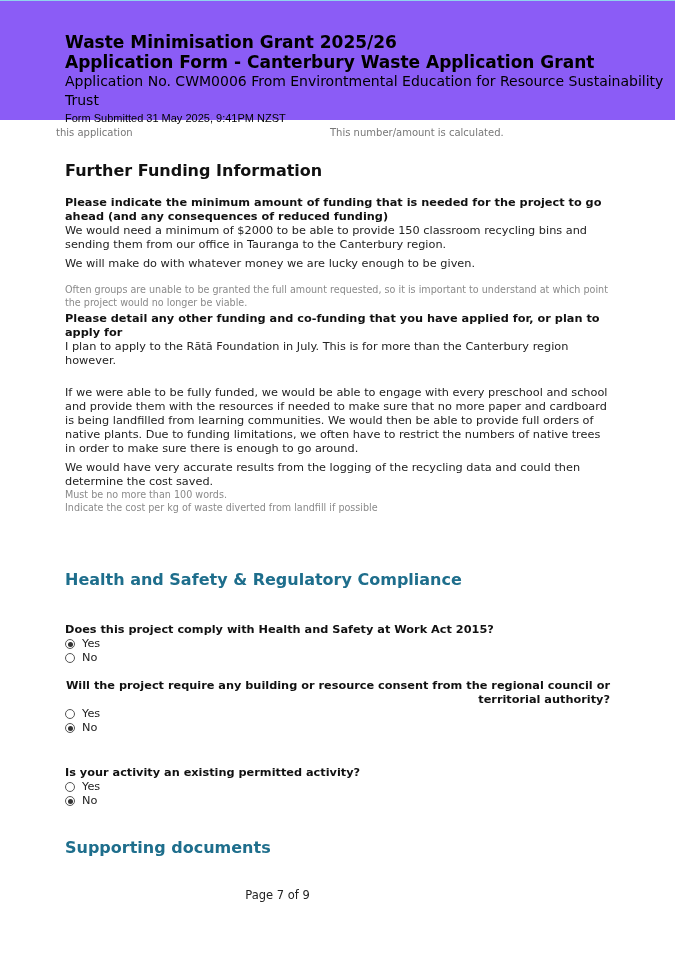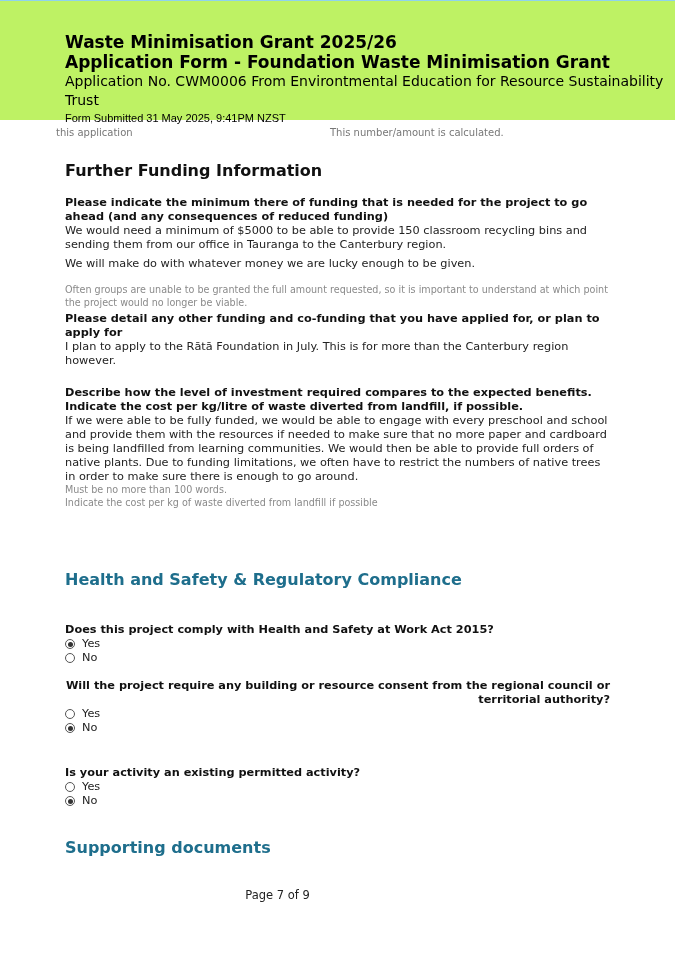--- a/index.html
+++ b/index.html
@@ -1,19 +1,19 @@
 <!DOCTYPE html>
 <html><head>
   <meta charset="utf-8">
   <style>
     html, body { margin: 0; padding: 0; background: #ffffff; }
     body { width: 675px; height: 955px; position: relative; overflow: hidden;
            font-family: "DejaVu Sans", sans-serif; color: #111; }
     .header { position: absolute; left: 0; top: 0; width: 675px; height: 119px;
-              background: #bef264; border-top: 1px solid #8fd3ec; }
+              background: #8b5cf6; border-top: 1px solid #8fd3ec; }
     .header .inner { position: absolute; left: 65px; top: 31px; width: 600px; }
     .h-title1, .h-title2 { font-weight: bold; font-size: 17px; line-height: 20px; color: #000; }
     .h-title3 { font-weight: normal; font-size: 14px; line-height: 19px; color: #000; }
     .h-sub { font-family: "Liberation Sans", sans-serif; font-size: 11px; line-height: 14px; color: #000; margin-top: 1px; }
 
     .carry { position: absolute; top: 127px; font-size: 10px; color: #777; }
     .carry.left { left: 56px; }
     .carry.right { left: 330px; }
     .sec-title { position: absolute; left: 65px; font-weight: bold; font-size: 16px; color: #111; }
     .sec-title.teal { color: #1e6e8c; font-size: 16px; }
@@ -32,46 +32,46 @@
 
     .pager { position: absolute; top: 888px; left: 0; width: 555px; text-align: center;
              font-size: 11.5px; color: #222; }
   </style>
 </head>
 <body>
 
 <div class="header">
   <div class="inner">
     <div class="h-title1">Waste Minimisation Grant 2025/26</div>
-    <div class="h-title2">Application Form - Foundation Waste Minimisation Grant</div>
+    <div class="h-title2">Application Form - Canterbury Waste Application Grant</div>
     <div class="h-title3">Application No. CWM0006 From Environtmental Education for Resource Sustainability Trust</div>
     <div class="h-sub">Form Submitted 31 May 2025, 9:41PM NZST</div>
   </div>
 </div>
 
 <div class="carry left">this application</div>
 <div class="carry right">This number/amount is calculated.</div>
 
 <div class="sec-title" style="top:161px;text-align:center;">Further Funding Information</div>
 
 <div class="block" style="top:196px;">
-  <div class="q">Please indicate the minimum there of funding that is needed for the project to go ahead (and any consequences of reduced funding)</div>
-  <div class="a">We would need a minimum of $5000 to be able to provide 150 classroom recycling bins and sending them from our office in Tauranga to the Canterbury region.</div>
+  <div class="q">Please indicate the minimum amount of funding that is needed for the project to go ahead (and any consequences of reduced funding)</div>
+  <div class="a">We would need a minimum of $2000 to be able to provide 150 classroom recycling bins and sending them from our office in Tauranga to the Canterbury region.</div>
   <div class="a">We will make do with whatever money we are lucky enough to be given.</div>
   <div class="hint">Often groups are unable to be granted the full amount requested, so it is important to understand at which point the project would no longer be viable.</div>
 </div>
 
 <div class="block" style="top:312px;">
   <div class="q">Please detail any other funding and co-funding that you have applied for, or plan to apply for</div>
   <div class="a">I plan to apply to the Rātā Foundation in July. This is for more than the Canterbury region however.</div>
 </div>
 
 <div class="block" style="top:386px;">
-  <div class="q">Describe how the level of investment required compares to the expected benefits. Indicate the cost per kg/litre of waste diverted from landfill, if possible.</div>
   <div class="a">If we were able to be fully funded, we would be able to engage with every preschool and school and provide them with the resources if needed to make sure that no more paper and cardboard is being landfilled from learning communities. We would then be able to provide full orders of native plants. Due to funding limitations, we often have to restrict the numbers of native trees in order to make sure there is enough to go around.</div>
+  <div class="a">We would have very accurate results from the logging of the recycling data and could then determine the cost saved.</div>
   <div class="hint tight">Must be no more than 100 words.</div>
   <div class="hint tight">Indicate the cost per kg of waste diverted from landfill if possible</div>
 </div>
 
 <div class="sec-title teal" style="top:570px;">Health and Safety &amp; Regulatory Compliance</div>
 
 <div class="block" style="top:623px;">
   <div class="q">Does this project comply with Health and Safety at Work Act 2015?</div>
   <div class="opt">
     <span class="radio checked"></span>

